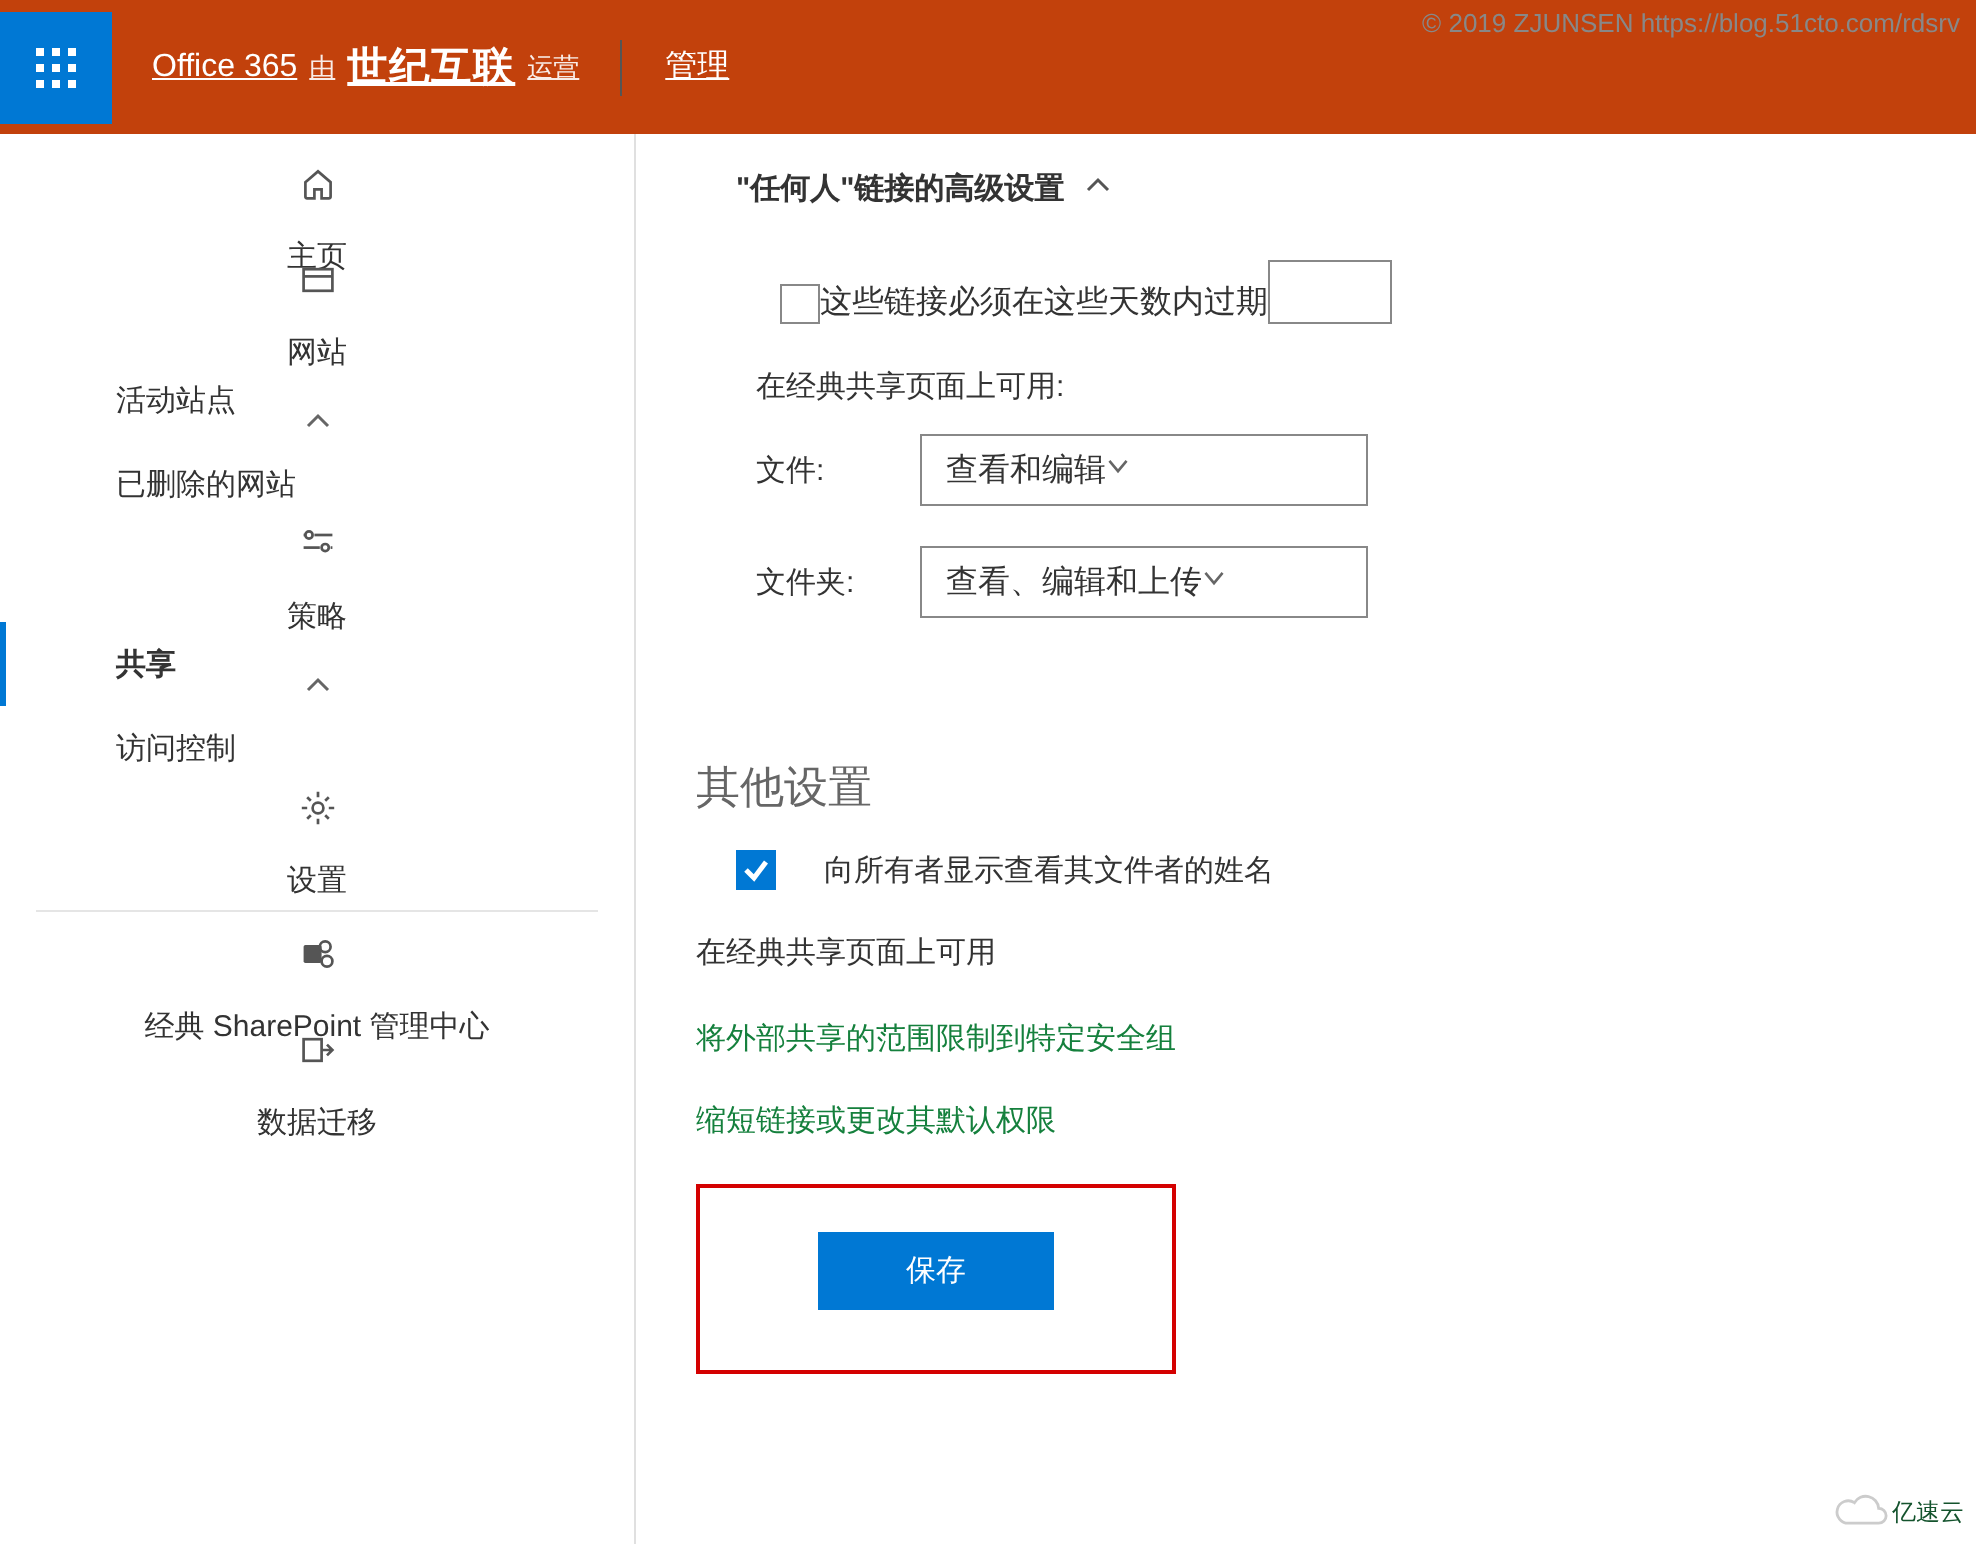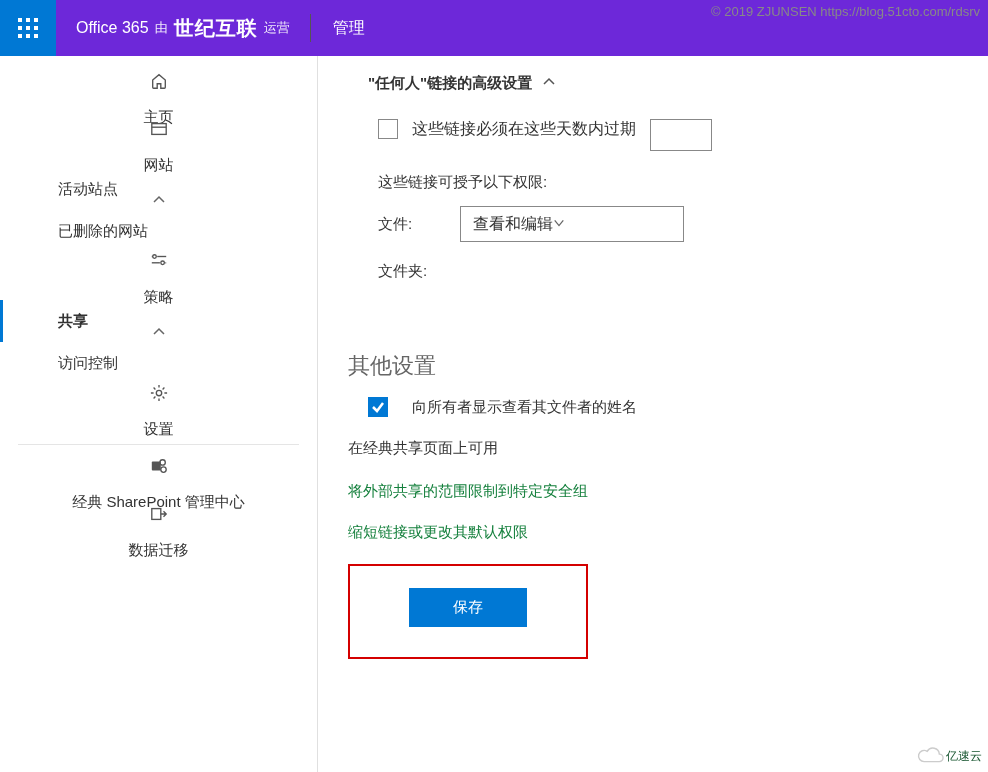--- a/index.html
+++ b/index.html
@@ -1,20 +1,20 @@
 <!DOCTYPE html>
 <html><head>
 <meta charset="utf-8">
 <style>
   * { box-sizing: border-box; margin: 0; padding: 0; }
   body { font-family: "Segoe UI", "Microsoft YaHei", sans-serif; background:#fff; color:#333; width:988px; height:772px; overflow:hidden; position:relative; }
   .watermark { position:absolute; top:4px; right:8px; color:#888; font-size:13px; z-index:50;}
   .logo-bottom { position:absolute; bottom:6px; right:6px; color:#14532d; font-size:12px; display:flex; align-items:center; gap:2px;}
   .logo-bottom svg{width:28px;height:20px;}
-  .topbar { height:56px; background:#6d28d9; display:flex; align-items:center; color:#fff; }
+  .topbar { height:67px; background:#c2410c; display:flex; align-items:center; color:#fff;text-decoration:underline; }
   .waffle { width:56px; height:56px; background:#0078d4; display:flex; align-items:center; justify-content:center; }
   .waffle svg{width:20px;height:20px;fill:#fff;}
   .brand { display:flex; align-items:center; gap:6px; padding:0 20px; font-size:16px; }
   .brand .o365{font-weight:400;}
   .brand .yun{font-size:13px; opacity:.9;}
   .brand .logo-text{font-weight:700; font-size:20px; letter-spacing:1px;}
   .divider-v{width:1px; height:28px; background:#555;}
   .admin-label{padding:0 22px; font-size:16px;}
   .layout{display:flex; height:calc(100% - 56px);}
   .sidebar{width:318px; border-right:1px solid #e0e0e0; padding-top:16px; font-size:15px; color:#333;}
@@ -24,21 +24,21 @@
   .nav-label{flex:1;}
   .chevron{width:14px;height:14px;}
   .chevron svg{width:14px;height:14px;stroke:#666;fill:none;stroke-width:1.5;}
   .sub-item{display:flex;align-items:center;height:42px;padding-left:58px;cursor:pointer;font-size:15px;}
   .sub-item.active{border-left:3px solid #0078d4;font-weight:600;padding-left:55px;}
   .sep{height:1px;background:#e5e5e5;margin:12px 18px;}
   .nav-icon .filled{fill:#555;stroke:none;}
   .content{flex:1; padding:18px 30px 0 30px; overflow:auto;}
   .section-toggle{display:flex;align-items:center;gap:10px;font-weight:600;font-size:15px;margin-bottom:26px;margin-left:20px;}
   .section-toggle .chev-up svg{stroke:#555;}
-  .field-row{display:flex;align-items:flex-start;gap:14px;margin-left:30px;margin-bottom:22px;}
+  .field-row{display:flex;align-items:flex-end;margin-left:42px;margin-bottom:22px;}
   .checkbox{width:20px;height:20px;border:1px solid #888;background:#fff;flex:0 0 20px;cursor:pointer;}
   .checkbox.checked{background:#0078d4;border-color:#0078d4;display:flex;align-items:center;justify-content:center;}
   .checkbox.checked svg{width:14px;height:14px;stroke:#fff;stroke-width:2.5;fill:none;}
   .small-input{width:62px;height:32px;border:1px solid #888;background:#fff;}
   .perm-label{font-size:15px;margin-left:30px;margin-bottom:14px;}
   .perm-row{display:flex;align-items:center;margin-left:30px;margin-bottom:20px;gap:28px;}
   .perm-row .lbl{width:54px;font-size:15px;}
   .dropdown{width:224px;height:36px;border:1px solid #888;display:flex;align-items:center;padding:0 12px;cursor:pointer;background:#fff;}
   .dropdown .dd-chev svg{width:12px;height:12px;stroke:#666;fill:none;stroke-width:1.5;}
   .other-heading{font-size:22px;color:#666;margin:70px 0 16px 0;}
@@ -164,34 +164,40 @@
             <polyline points="2,9 7,4 12,9" fill="none" stroke-width="1.5"></polyline>
           </svg></span>
     </div>
 
     <div class="field-row">
       <div class="checkbox"></div>
       <span>这些链接必须在这些天数内过期</span>
       <input class="small-input" value="" style="">
     </div>
 
-    <div class="perm-label">这些链接可授予以下权限:</div>
+    <div class="perm-label">在经典共享页面上可用:</div>
 
     <div class="perm-row">
       <span class="lbl">文件:</span>
       <div class="dropdown">
         <span>查看和编辑</span>
         <span class="dd-chev"><svg viewBox="0 0 14 14">
               <polyline points="2,4 7,10 12,4"></polyline>
             </svg></span>
       </div>
     </div>
 
     <div class="perm-row">
       <span class="lbl">文件夹:</span>
+      <div class="dropdown">
+        <span>查看、编辑和上传</span>
+        <span class="dd-chev"><svg viewBox="0 0 14 14">
+              <polyline points="2,4 7,10 12,4"></polyline>
+            </svg></span>
+      </div>
     </div>
 
     <div class="other-heading">其他设置</div>
 
     <div class="check-row">
       <div class="checkbox checked">
           <svg viewBox="0 0 14 14">
             <polyline points="2,7 6,11 12,3"></polyline>
           </svg>
         </div>

